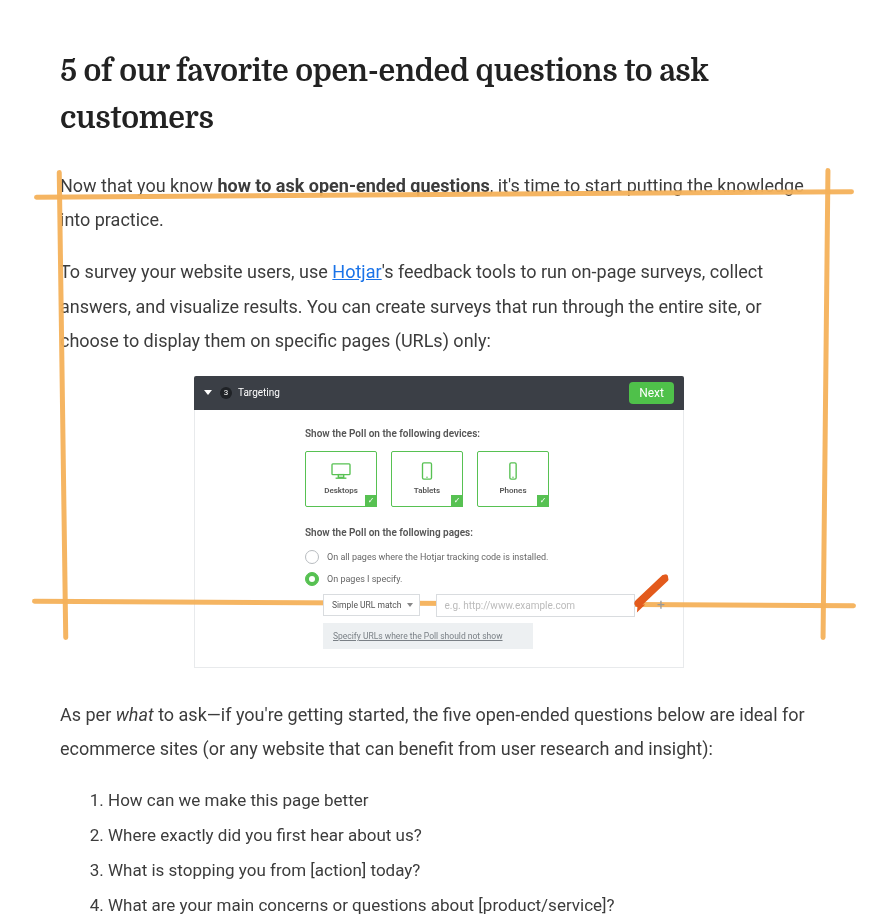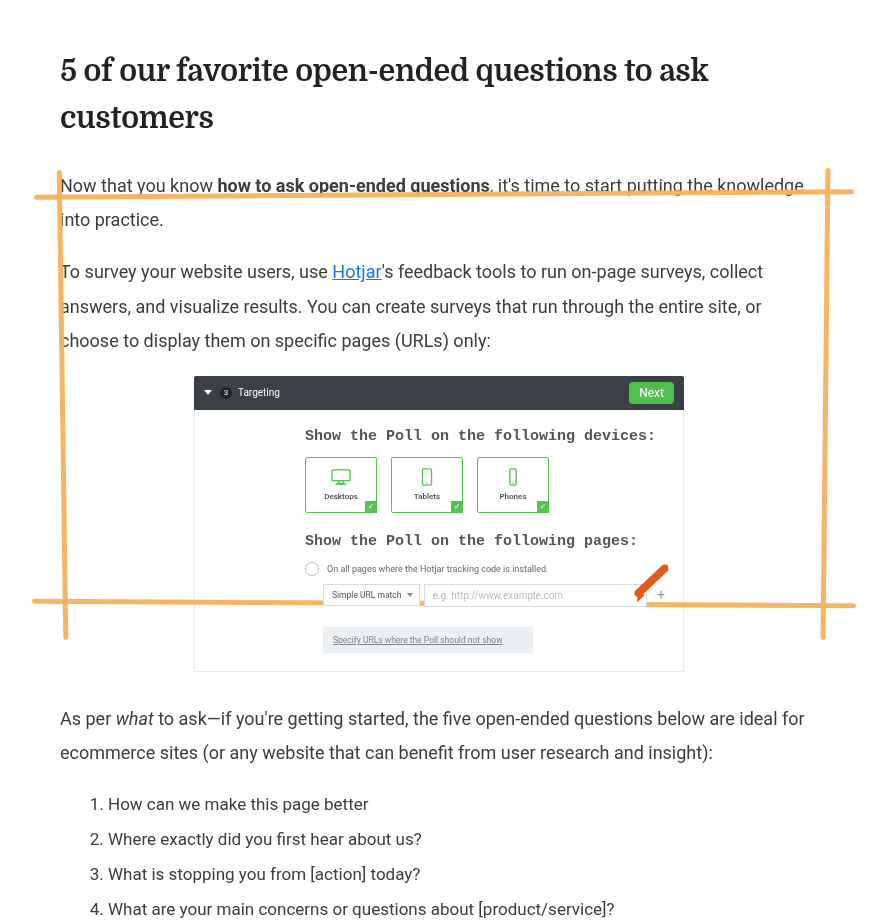--- a/index.html
+++ b/index.html
@@ -91,21 +91,21 @@
     padding:4px 10px;border-radius:4px;text-align:center;
   }
   .panel-body{
     border:1px solid #e8eaec;
     border-top:none;
     padding:18px 18px 18px 110px;
     font-size:9px;
     color:#555;
     background:#fff;
   }
-  .sec-label{font-size:15px;font-weight:600;color:#555;margin-bottom:12px;font-family:Liberation Mono, monospace;}
+  .sec-label{font-size:10px;font-weight:600;color:#555;margin-bottom:12px;}
   .devices{display:flex;gap:14px;margin-bottom:20px;}
   .dev{
     width:70px;height:54px;
     border:1.5px solid var(--green);
     border-radius:2px;position:relative;
     display:flex;flex-direction:column;
     align-items:center;justify-content:center;
     gap:6px;
   }
   .dev .dlabel{font-size:8px;color:#555;font-weight:600;}
@@ -120,39 +120,39 @@
   .dev svg{width:22px;height:18px;}
   .radio-row{display:flex;align-items:center;gap:8px;margin:8px 0;font-size:9px;color:#666;}
   .radio{
     width:12px;height:12px;border-radius:50%;
     border:1.5px solid #b8bcc0;flex:none;
   }
   .radio.checked{border-color:var(--green);background:var(--green);position:relative;}
   .radio.checked::after{content:"";position:absolute;inset:3px;background:#fff;border-radius:50%;}
   .sub{margin:10px 0 8px 18px;font-size:8.5px;color:#666;display:flex;align-items:center;gap:4px;}
   .sub .bullet{width:8px;height:8px;border-radius:50%;background:#555;}
-  .urlrow{display:flex;gap:4px;align-items:center;margin-left:18px;position:relative;}
+  .urlrow{display:flex;gap:16px;align-items:center;margin-left:18px;position:relative;}
   .select{
     border:1px solid var(--border);
     font-size:8.5px;padding:5px 18px 5px 8px;
     background:#fff;position:relative;white-space:nowrap;
   }
   .select::after{
     content:"";position:absolute;right:6px;top:50%;transform:translateY(-50%);
     width:0;height:0;border-left:3px solid transparent;border-right:3px solid transparent;
     border-top:4px solid #888;
   }
   .urlinput{
     border:1px solid var(--border);
     font-size:10px;padding:5px 7px;flex:1;color:#bbb;
     background:#fff;
   }
   .plus{font-size:14px;color:#999;margin-left:6px;}
   .excl{
-    margin:20px 0 0 18px;
+    margin:6px 0 0 18px;
     background:#edf0f2;
     padding:8px 10px;
     font-size:8.5px;color:#7a8086;
     width:190px;
     text-decoration:underline;
   }
   
   .arrow{
     position:absolute;
     right:-6px;top:-16px;
@@ -222,20 +222,24 @@
           <span class="chk"></span>
         </div>
       </div>
 
       <div class="sec-label">Show the Poll on the following pages:</div>
 
       <div class="radio-row">
         <span class="radio"></span>
         <span>On all pages where the Hotjar tracking code is installed.</span>
       </div>
+      <div class="radio-row">
+        <span class="radio checked"></span>
+        <span>On pages I specify.</span>
+      </div>
 
 
       <div class="urlrow">
         <div class="select">Simple URL match</div>
         <div class="urlinput">e.g. http://www.example.com</div>
         <span class="plus">+</span>
 
         <div class="arrow">
           <svg viewBox="0 0 60 44">
               <path d="M56 4 L16 30 L26 32 L14 40 L18 26 L24 30 Z" fill="#e35a1c"></path>

